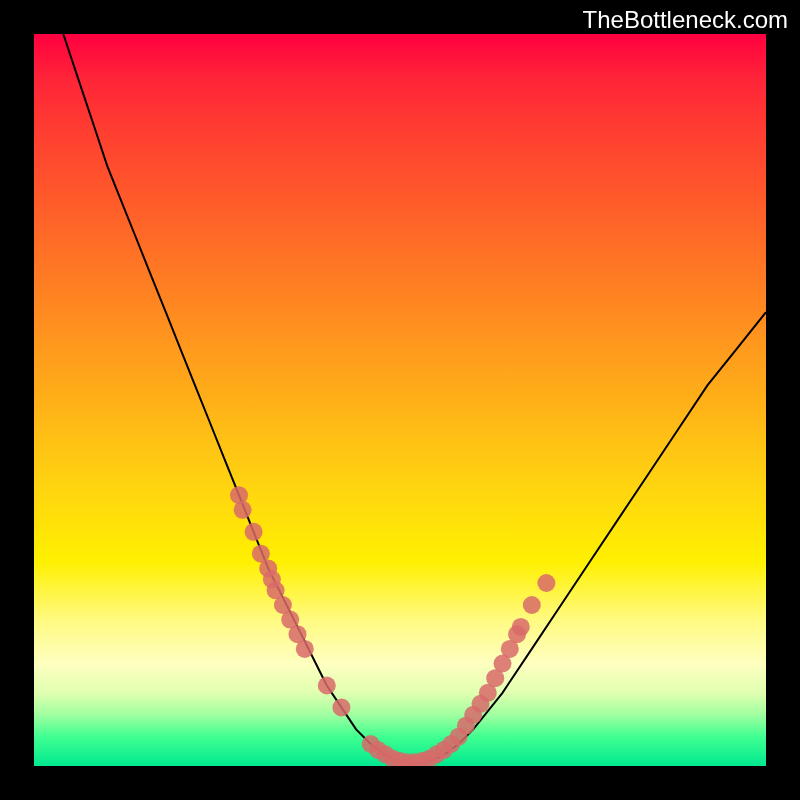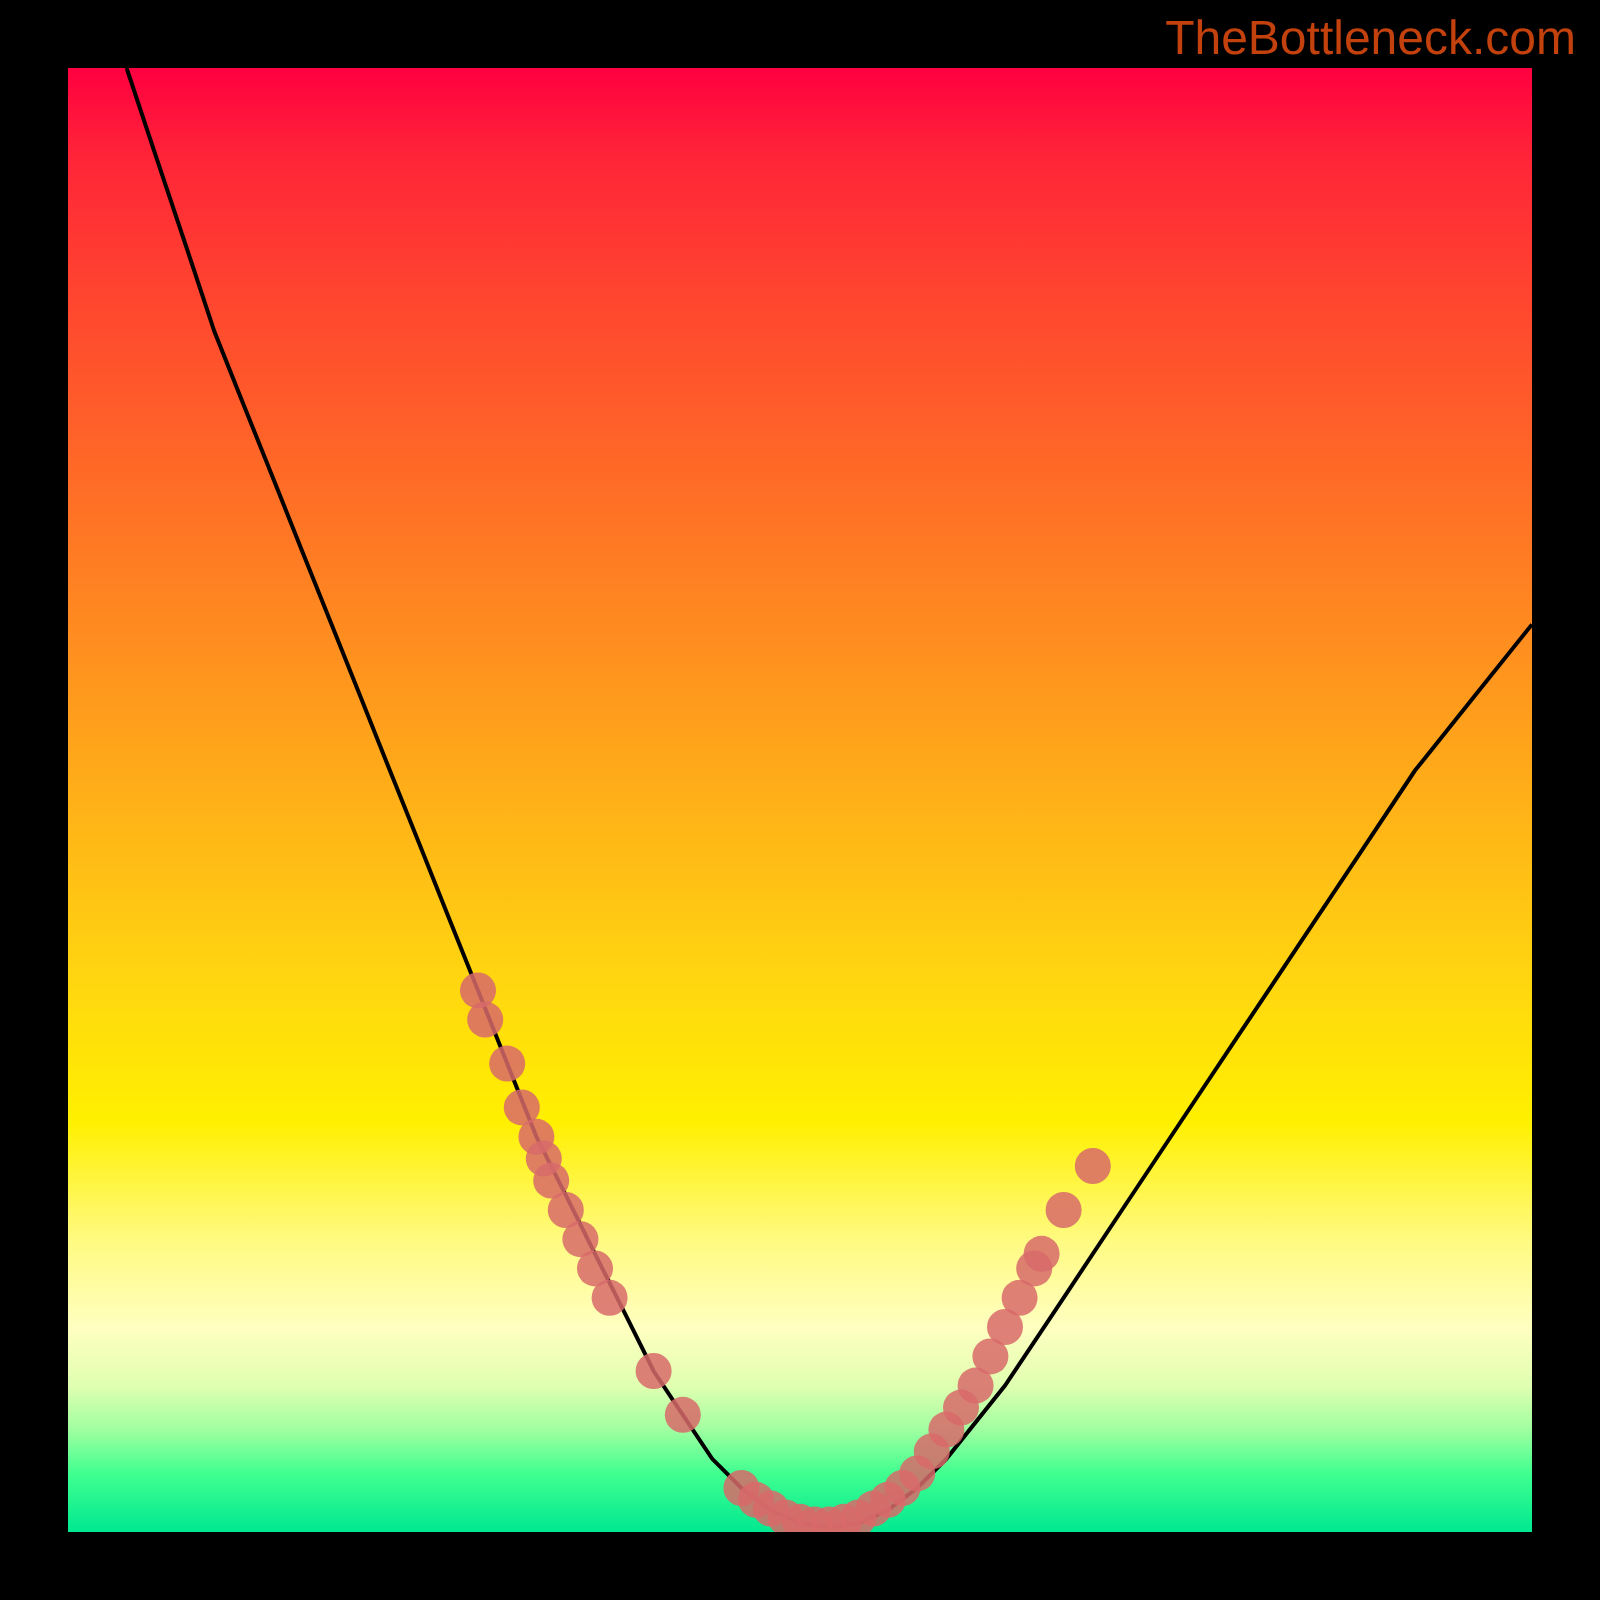--- a/index.html
+++ b/index.html
@@ -7,21 +7,21 @@
     width: 800px;
     height: 800px;
     background: #000;
     position: relative;
     overflow: hidden;
   }
   .watermark {
     position: absolute;
     top: 6px;
     right: 12px;
-    color: #c2410c;
+    color: #ffffff;
     font-family: Arial, sans-serif;
     font-size: 24px;
     z-index: 10;
   }
   .plot-area {
     position: absolute;
     left: 34px;
     top: 34px;
     width: 732px;
     height: 732px;

